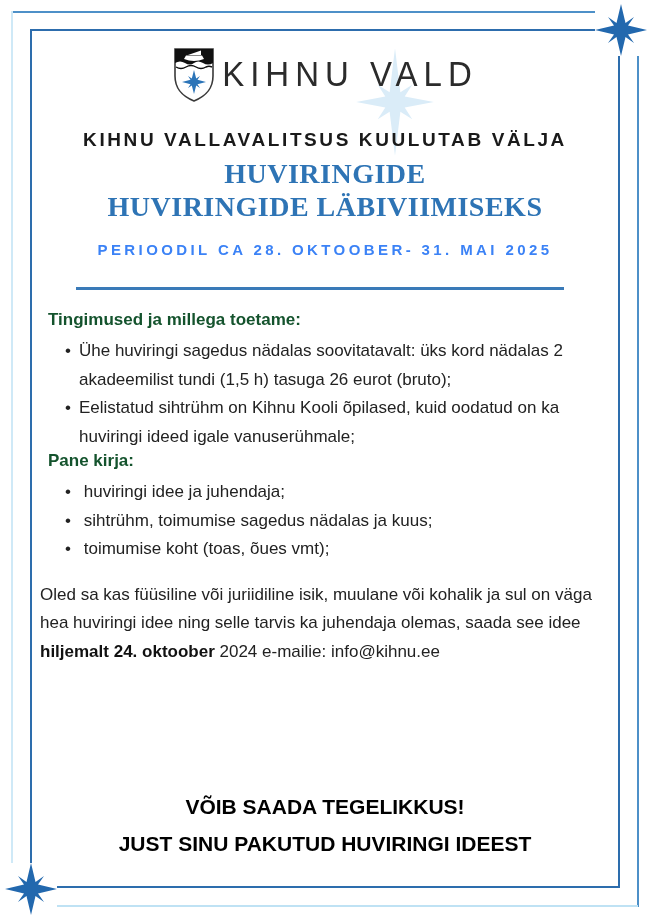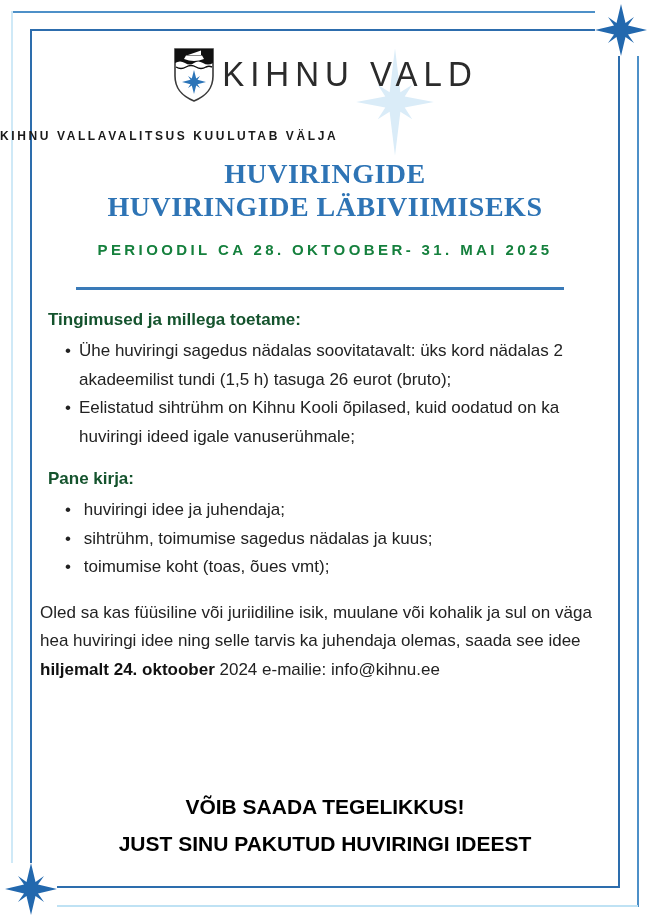--- a/index.html
+++ b/index.html
@@ -25,33 +25,33 @@
   
   .logo{position:absolute;left:0;top:38px;width:100%;height:72px;}
   .logo-watermark{position:absolute;left:347px;top:8px;width:96px;height:112px;}
   .logo-inner{position:relative;height:72px;display:flex;align-items:center;justify-content:center;gap:6px;}
   .wordmark{
     font-size:33px;letter-spacing:6px;font-weight:400;color:#2b2b2b;
     transform:scaleY(1.08);white-space:nowrap;
   }
 
   
-  .announcer{position:absolute;top:129px;left:0;width:100%;
-    font-size:12px;font-weight:bold;letter-spacing:2.6px;color:#1a1a1a;}
+  .announcer{position:absolute;top:129px;left:0;width:100%;text-align:center;
+    font-size:19px;font-weight:bold;letter-spacing:2.6px;color:#1a1a1a;}
   .big-title{position:absolute;top:157px;left:0;width:100%;text-align:center;
     font-family:"Liberation Serif", serif;font-weight:bold;font-size:28px;
     line-height:33px;color:#2e74b5;letter-spacing:0.5px;}
   .period{position:absolute;top:241px;left:0;width:100%;text-align:center;
-    font-size:15px;font-weight:bold;letter-spacing:3.4px;color:#15803d;}
+    font-size:15px;font-weight:bold;letter-spacing:3.4px;color:#3b82f6;}
   .divider{position:absolute;top:287px;left:76px;width:488px;height:3px;background:#3a7ab8;}
 
   
   .content{position:absolute;left:31px;top:300px;width:589px;font-size:17px;color:#222;}
   .sec-heading{margin:10px 0 0;padding-left:17px;font-size:17px;font-weight:bold;color:#14532d;}
-  .sec-heading.pane{margin-top:18px;}
+  .sec-heading.pane{margin-top:0;}
   ul.blist{margin:7px 0 0;padding:0 30px 0 34px;list-style:none;line-height:28.5px;}
   ul.blist li{position:relative;padding-left:14px;}
   ul.blist li::before{content:"\2022";position:absolute;left:0;color:#222;}
   .closing{margin:17px 0 6px;padding:0 26px 0 9px;line-height:28.5px;}
   .closing b{color:#111;}
 
   
   .footer{position:absolute;top:788px;left:0;width:100%;text-align:center;
     font-size:21px;font-weight:bold;line-height:37px;color:#000;}
 </style>

